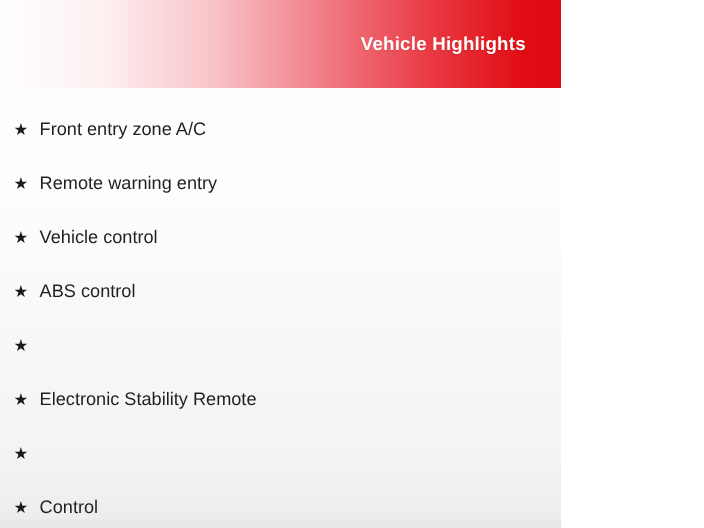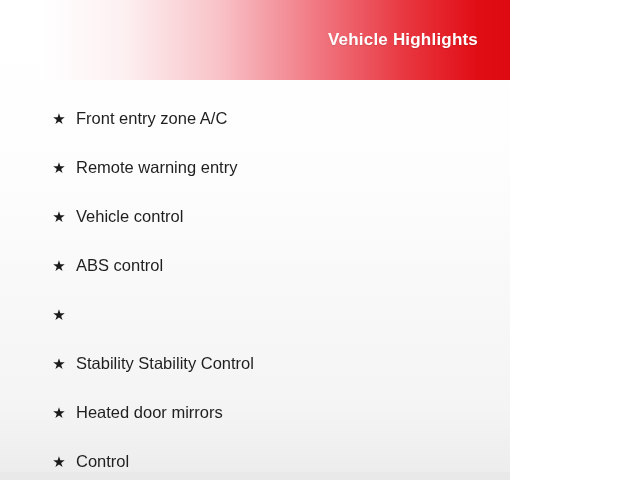--- a/index.html
+++ b/index.html
@@ -12,21 +12,20 @@
     overflow: hidden;
     font-family: "Liberation Sans", sans-serif;
     background: #ffffff;
   }
   .page {
     position: relative;
     width: 510px;
     height: 480px;
     background: linear-gradient(to bottom, #ffffff 0%, #fdfdfd 35%, #f4f4f4 85%, #ececec 100%);
     box-sizing: border-box;
-    padding-left: 40px;
   }
   .header-band {
     position: relative;
     width: 100%;
     height: 80px;
     background: linear-gradient(to right,
         #ffffff 0%,
         #fdf0f1 18%,
         #f8c3c8 38%,
         #f17b85 58%,
@@ -105,25 +104,24 @@
     </li>
     <li class="list-item">
       <span class="bullet-icon">★</span>
       <span class="item-label">ABS control</span>
     </li>
     <li class="list-item">
       <span class="bullet-icon">★</span>
     </li>
     <li class="list-item">
       <span class="bullet-icon">★</span>
-      <span class="item-label">Stability Stability Control</span>
+      <span class="item-label">Electronic Stability Remote</span>
     </li>
     <li class="list-item">
       <span class="bullet-icon">★</span>
-      <span class="item-label">Heated door mirrors</span>
     </li>
     <li class="list-item">
       <span class="bullet-icon">★</span>
       <span class="item-label">Control</span>
     </li>
   </ul>
 
   <div class="bottom-strip"></div>
 </div>
 

